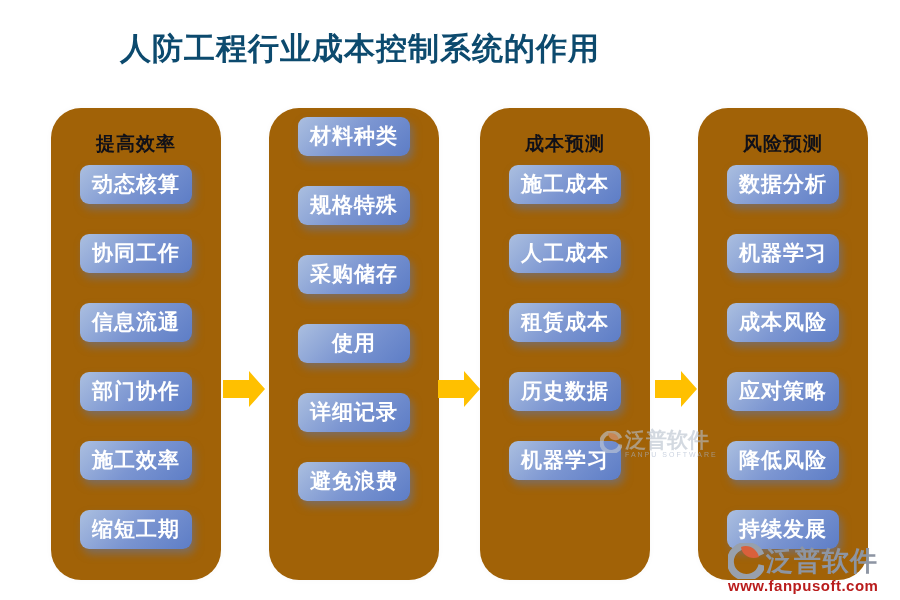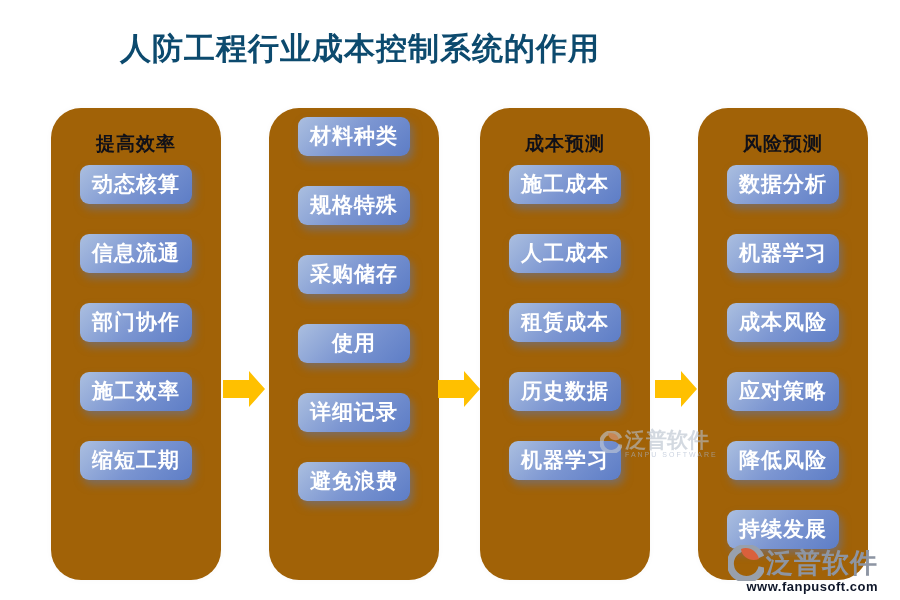--- a/index.html
+++ b/index.html
@@ -61,33 +61,34 @@
   .footer-logo{
     position:absolute;right:22px;bottom:6px;width:150px;
   }
   .footer-top{display:flex;align-items:center;justify-content:flex-end;}
   .footer-logo .logo-icon{width:36px;height:36px;flex:0 0 auto;}
   .footer-brand{
     font-size:27px;font-weight:bold;color:#8d95a3;
     margin-left:2px;line-height:36px;letter-spacing:1px;
   }
   .footer-url{
-    text-align:right;font-size:13px;font-weight:bold;color:#0f172a;
+    text-align:right;font-size:15px;font-weight:bold;color:#b91c1c;
     font-family:"Liberation Sans","DejaVu Sans",sans-serif;
     margin-top:-2px;letter-spacing:0.5px;
   }
 </style>
 </head>
 <body>
 
 <div class="title">人防工程行业成本控制系统的作用</div>
 
 <div class="panel panel-1">
   <div class="panel-header">提高效率</div>
   <button class="pill first">动态核算</button>
+  <button class="pill">协同工作</button>
   <button class="pill">信息流通</button>
   <button class="pill">部门协作</button>
   <button class="pill">施工效率</button>
   <button class="pill">缩短工期</button>
 </div>
 
 <div class="panel panel-2">
   <button class="pill first">材料种类</button>
   <button class="pill">规格特殊</button>
   <button class="pill">采购储存</button>

